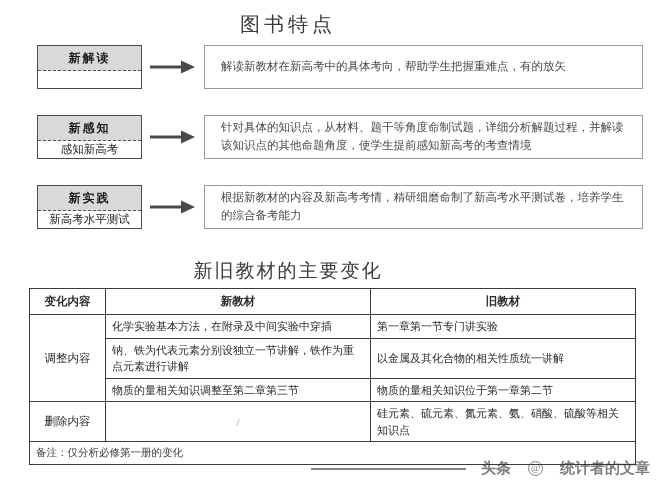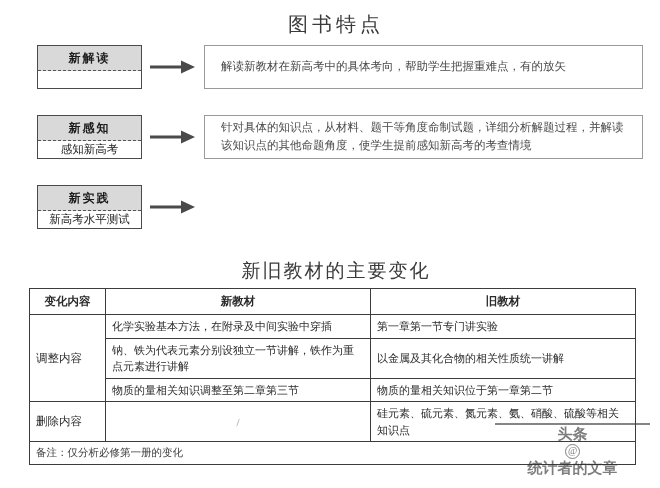--- a/index.html
+++ b/index.html
@@ -20,21 +20,20 @@
   .section-title {
     position: absolute;
     left: 0;
     width: 576px;
     text-align: center;
     font-size: 20px;
     letter-spacing: 4px;
     color: #3a3a3a;
     font-family: Liberation Mono, monospace;
     font-weight: 400;
-    margin-left: 48px;
   }
   #title-features { top: 11px; }
   #title-changes  { top: 258px; font-size: 19px; letter-spacing: 2px; text-align: center; }
 
   
   .feature-row {
     position: absolute;
     left: 37px;
     width: 606px;
     height: 44px;
@@ -124,21 +123,21 @@
     text-align: center;
     font-weight: bold;
     font-size: 11.5px;
     padding: 4px 6px;
     font-family: "Liberation Sans", "DejaVu Sans", sans-serif;
   }
   .col-label { width: 76px; }
   .col-new   { width: 265px; }
   .col-old   { width: 265px; }
   td.rowlabel {
-    text-align: left;
+    text-align: center;
     font-weight: bold;
     font-size: 11.5px;
     font-family: Liberation Serif, serif;
   }
   td.slash {
     text-align: center;
     color: #8d8d8d;
   }
   td.note-cell {
     text-align: left;
@@ -147,24 +146,23 @@
     color: #3a3a3a;
   }
 
   
   #watermark {
     position: absolute;
     right: 10px;
     bottom: 10px;
     display: flex;
     align-items: center;
-    gap: 0px;
+    gap: 15px;
     opacity: 0.62;
     pointer-events: none;
-    flex-direction: column;
   }
   #watermark .wm-line {
     width: 155px;
     height: 2px;
     background: #3b3b3b;
   }
   #watermark .wm-text {
     font-size: 15px;
     font-weight: bold;
     letter-spacing: 0px;
@@ -221,20 +219,21 @@
   <div class="tag-box">
     <div class="tag-top">新实践</div>
     <div class="tag-bottom">新高考水平测试</div>
   </div>
   <div class="arrow-cell">
     <svg width="46" height="16" viewBox="0 0 46 16" aria-hidden="true">
       <path d="M0 8 L33 8" stroke="#4a4a4a" stroke-width="3" fill="none"></path>
       <path d="M31 1.5 L45 8 L31 14.5 Z" fill="#4a4a4a"></path>
     </svg>
   </div>
+  <div class="desc-box two-line">根据新教材的内容及新高考考情，精研细磨命制了新高考水平测试卷，培养学生的综合备考能力</div>
 </div>
 
 <div class="section-title" id="title-changes">新旧教材的主要变化</div>
 
 <table id="changes-table">
   <colgroup>
     <col class="col-label">
       <col class="col-new">
       <col class="col-old">
   </colgroup>

